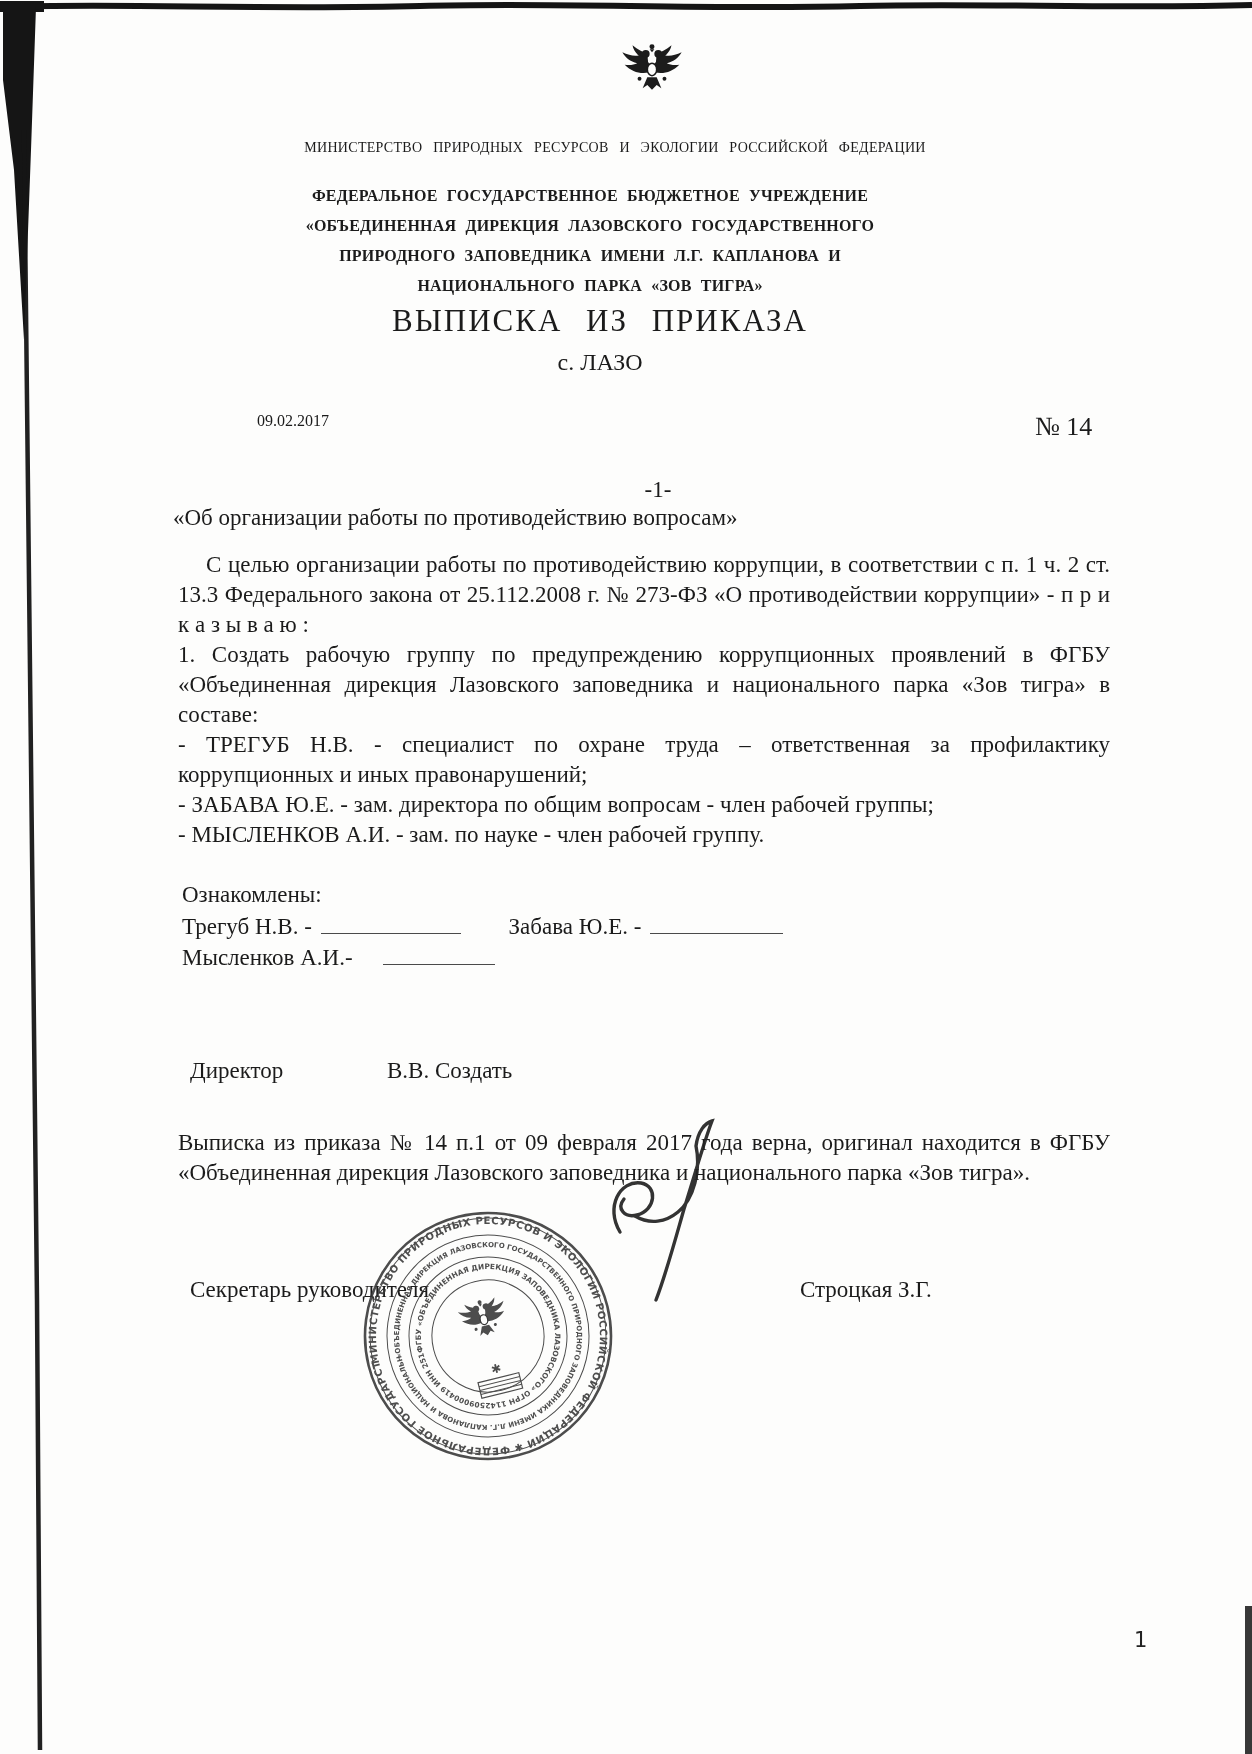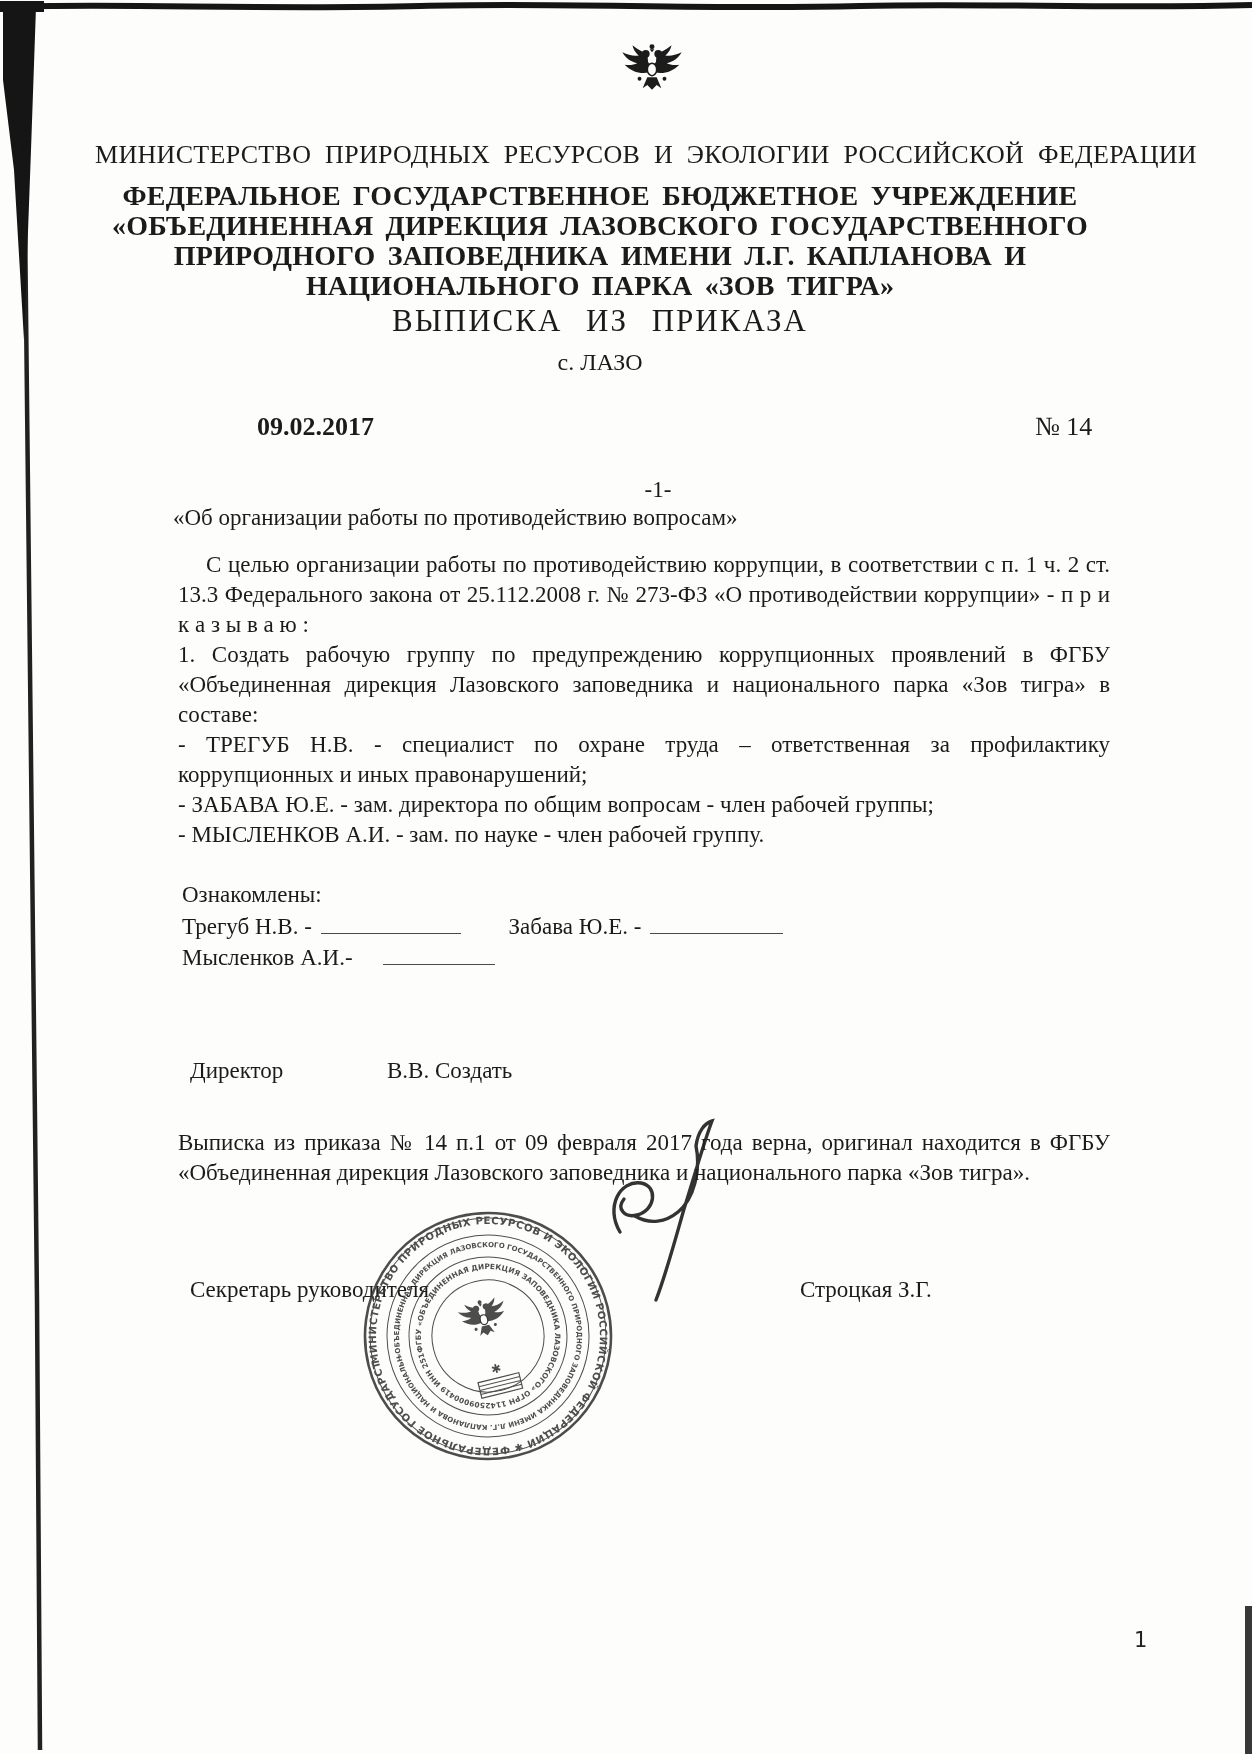--- a/index.html
+++ b/index.html
@@ -6,33 +6,33 @@
   html,body { background:#ffffff; }
   .page {
     position:relative; width:1252px; height:1754px;
     background:#fdfdfc; overflow:hidden;
     font-family:"Liberation Serif", serif; color:#1b1b1b;
   }
   .abs { position:absolute; }
   .nw { white-space:nowrap; }
   .center { text-align:center; }
   .ministry {
-    left:95px; top:140px; width:1010px; font-size:26px;
+    left:110px; top:140px; width:1010px; font-size:14px;
     word-spacing:7px; letter-spacing:0.3px;
   }
   .orgname {
-    left:95px; top:181px; width:1010px; font-size:28px; font-weight:bold;
+    left:85px; top:181px; width:1010px; font-size:16px; font-weight:bold;
     line-height:30px; word-spacing:5px; letter-spacing:0.2px;
   }
   .doctype {
     left:95px; top:303px; width:1010px; font-size:31px;
     letter-spacing:2px; word-spacing:14px;
   }
   .place { left:95px; top:349px; width:1010px; font-size:24px; }
-  .datefield { left:257px; top:412px; font-size:26px;font-weight:bold; }
+  .datefield { left:257px; top:412px; font-size:16px; }
   .numfield { left:1035px; top:412px; font-size:26px; }
   .pagemark { left:178px; top:477px; width:960px; text-align:center; font-size:23px; }
   .subject { left:173px; top:505px; font-size:23px; }
   .para {
     left:178px; width:932px; font-size:23px; line-height:30px;
     text-align:justify;
   }
   .indent { text-indent:28px; }
   .acklabel { left:182px; top:882px; font-size:23px; }
   .ackrow { left:182px; font-size:23px;font-family:Liberation Serif, serif; }

